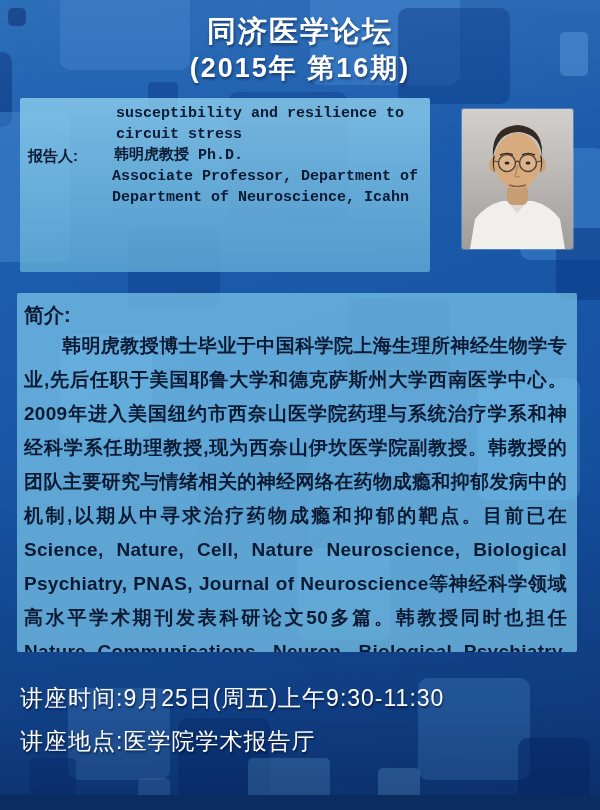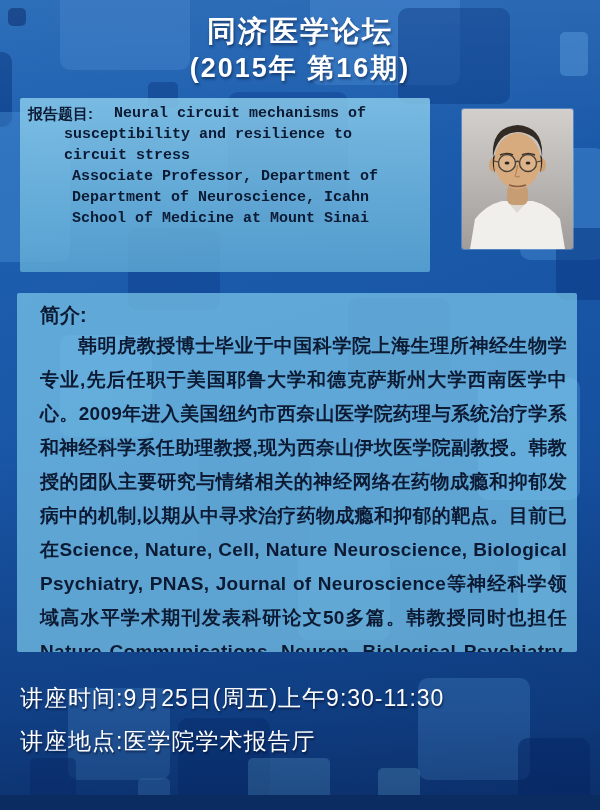--- a/index.html
+++ b/index.html
@@ -38,34 +38,34 @@
     background:linear-gradient(180deg,rgba(142,208,238,0.80),rgba(96,172,214,0.80));
     border-radius:2px;
     color:#0c1a33;
     font-family:"Liberation Mono","DejaVu Sans Mono",monospace;
     font-weight:bold;font-size:15px;line-height:21px;
     padding:5px 6px 0 8px;box-sizing:border-box;
     white-space:nowrap;overflow:hidden;
   }
   .r-row{display:flex;}
   .r-label{width:86px;flex:0 0 86px;font-family:"Liberation Sans",sans-serif;}
-  .r-cont{margin-left:36px;}
-  .r-cont2{margin-left:44px;}
+  .r-cont{margin-left:88px;}
+  .r-cont2{margin-left:84px;}
   
   #photo{
     position:absolute;left:462px;top:109px;width:111px;height:140px;
     border-radius:2px;overflow:hidden;box-shadow:0 0 0 1px rgba(255,255,255,0.25);
   }
   
   #intro-panel{
     position:absolute;left:17px;top:293px;width:560px;height:359px;
     background:rgba(120,196,232,0.74);
     border-radius:2px;
     color:#0c1a33;
-    padding:8px 10px 0 23px;box-sizing:border-box;
+    padding:8px 10px 0 7px;box-sizing:border-box;
     overflow:hidden;
   }
   #intro-label{font-size:20px;font-weight:bold;line-height:28px;}
   #intro-text{
     font-size:19px;font-weight:bold;line-height:34px;
     text-indent:2em;letter-spacing:0.3px;
     text-align:justify;
   }
   
   .f-line{
@@ -115,29 +115,28 @@
 
   <div id="shade"></div>
   <div id="bottom-bar"></div>
 
   <div id="header">
     <div class="l1">同济医学论坛</div>
     <div class="l2">(2015年 第16期)</div>
   </div>
 
   <div id="report-panel">
-    <div class="r-row">
-      <span class="r-label">报告题目:</span>
-      <span>Neural circuit mechanisms of</span>
-    </div>
     <div class="r-cont">susceptibility and resilience to</div>
     <div class="r-cont">circuit stress</div>
+    <div class="r-row">
+      <span class="r-label">报告人:</span>
+      <span>韩明虎教授 Ph.D.</span>
+    </div>
     <div class="r-cont2">Associate Professor, Department of</div>
     <div class="r-cont2">Department of Neuroscience, Icahn</div>
-    <div class="r-cont2">School of Medicine at Mount Sinai</div>
   </div>
 
   <div id="photo">
     <svg width="111" height="140" viewBox="0 0 111 140" xmlns="http://www.w3.org/2000/svg">
       <defs>
         <linearGradient id="gbg" x1="0" y1="0" x2="0" y2="1">
           <stop offset="0" stop-color="#d2cfcc"></stop>
           <stop offset="1" stop-color="#a09d9b"></stop>
         </linearGradient>
       </defs>

